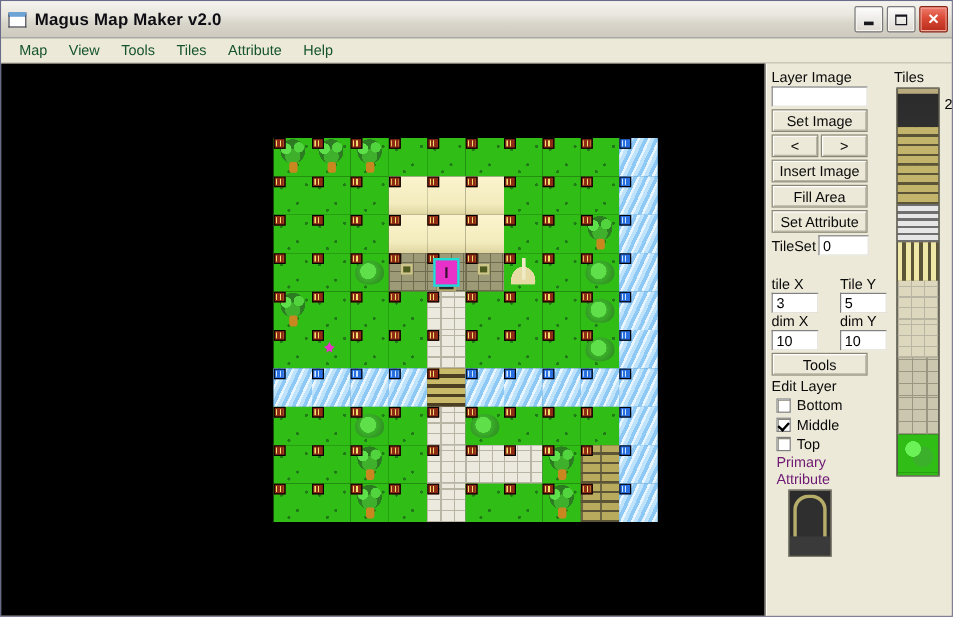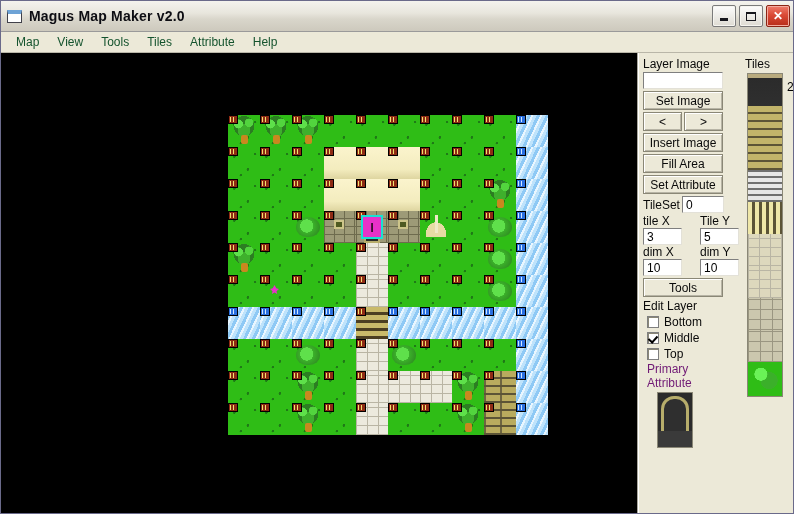--- a/index.html
+++ b/index.html
@@ -202,21 +202,21 @@
   .btn-row{display:flex;gap:2px;margin-bottom:2px;}
   .btn.half{width:39px;margin-bottom:0;}
   .field-row{display:flex;gap:18px;align-items:center;}
   .field-row .lbl{width:39px;}
   .txt-sm{
     width:39px;height:17px;background:#fff;border:1px solid #7f7f7f;
     border-right-color:#e3e1d8;border-bottom-color:#e3e1d8;
     box-sizing:border-box;font-size:12px;padding:1px 3px;color:#000;
     line-height:13px;font-family:"Liberation Sans",sans-serif;
   }
-  .inline-field{display:flex;align-items:center;gap:2px;margin-bottom:1px;}
+  .inline-field{display:flex;align-items:center;gap:2px;margin-bottom:17px;}
   .inline-field .txt-sm{width:42px;}
   .chk-row{display:flex;align-items:center;gap:5px;margin:2px 0 1px 4px;text-align:center;}
   .chk{
     width:12px;height:12px;background:#fff;border:1px solid #7f7f7f;
     box-shadow:inset 1px 1px 0 #8a8776;
     box-sizing:border-box;position:relative;flex:0 0 12px;
   }
   .chk.on:after{
     content:"";position:absolute;left:2px;top:1px;width:4px;height:7px;
     border:solid #000;border-width:0 2px 2px 0;transform:rotate(42deg);

